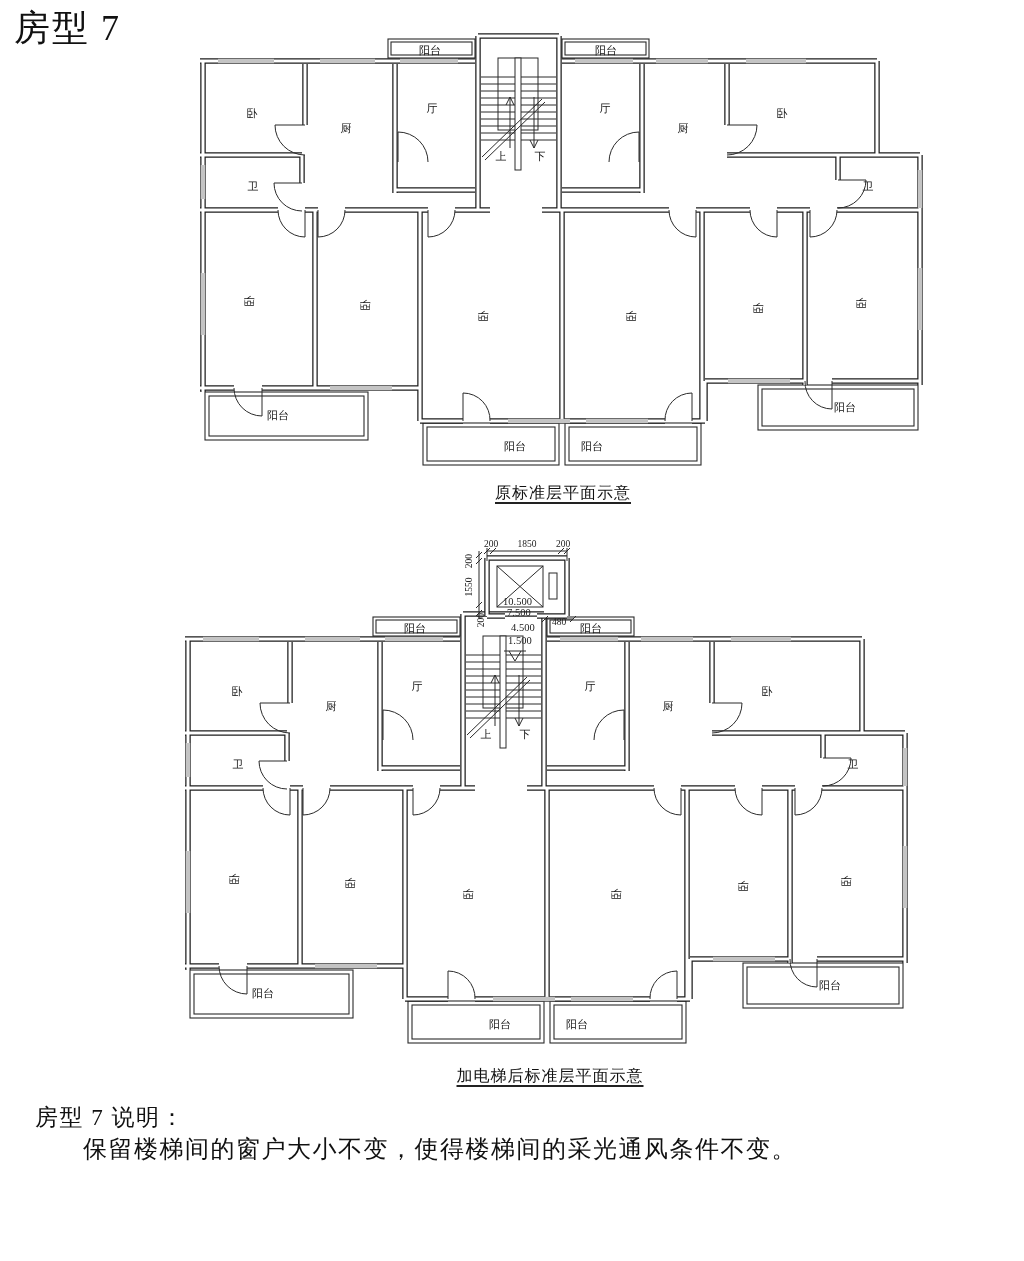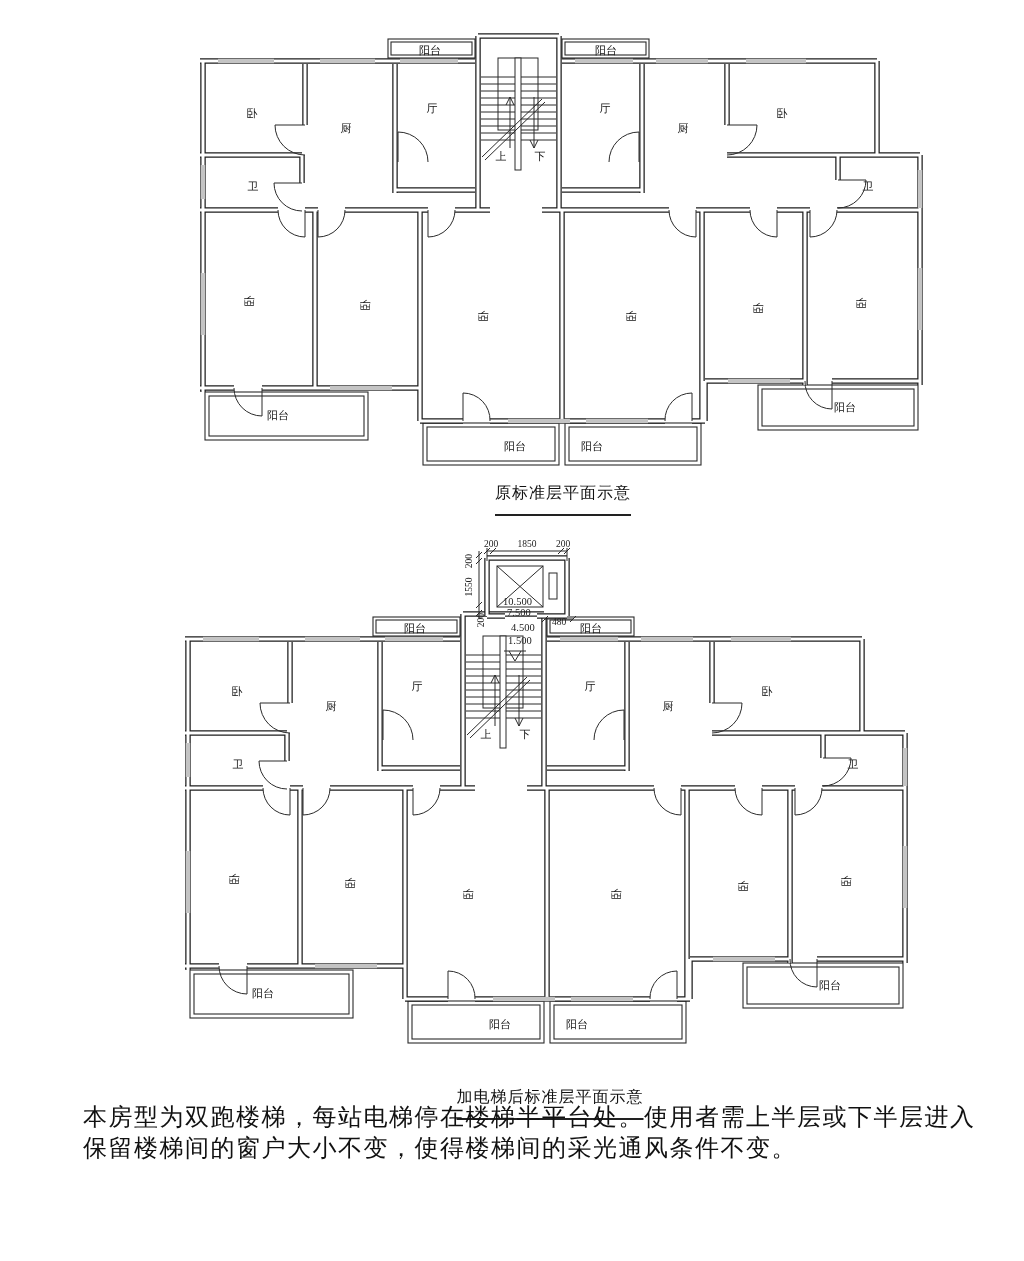--- a/index.html
+++ b/index.html
@@ -1,23 +1,23 @@
 <!DOCTYPE html>
 <html><head>
 <meta charset="utf-8">
 <style>
   html,body{margin:0;padding:0;background:#fff;}
   #page{position:relative;width:1024px;height:1261px;background:#fff;overflow:hidden;
         font-family:"Liberation Serif","DejaVu Serif",serif;color:#111;}
   .abs{position:absolute;}
   #title{left:14px;top:4px;font-size:36px;letter-spacing:2px;}
   .caption{transform:translateX(-50%);font-size:16px;letter-spacing:1px;}
-  .caption span{border-bottom:2px solid #222;padding-bottom:13px;}
+  .caption span{border-bottom:2px solid #222;padding-bottom:1px;}
   #caption1{left:563px;top:483px;}
-  #caption2{left:550px;top:1066px;margin-top:21px;}
+  #caption2{left:550px;top:1066px;}
   #notes{left:35px;top:1102px;width:968px;font-size:24px;letter-spacing:1.5px;line-height:31px;}
   #notes .heading{font-size:23px;margin-bottom:1px;}
   #notes .indent{padding-left:48px;}
   svg{display:block;}
   svg text{font-family:"Liberation Serif","DejaVu Serif",serif;fill:#111;}
   .w-o{stroke:#1e1e1e;stroke-width:5.5;fill:none;}
   .w-i{stroke:#ffffff;stroke-width:3;fill:none;}
   .thin{stroke:#2a2a2a;stroke-width:1;fill:none;}
   .bal{stroke:#2a2a2a;stroke-width:1.1;fill:none;}
   .door{stroke:#2a2a2a;stroke-width:1;fill:none;}
@@ -25,20 +25,21 @@
   .rlabel{font-size:11px;text-anchor:middle;}
   .dim{font-size:9.5px;text-anchor:middle;fill:#222;}
   .lvl{font-size:10.5px;text-anchor:start;fill:#222;}
   .whitebox{fill:#ffffff;}
 </style>
 </head>
 <body>
 
 <div id="page">
 
+  <div id="title" class="abs">房型 7</div>
 
   <svg id="plan1" class="abs" style="left:190px;top:33px;" width="740" height="450" viewBox="0 0 740 450">
     <g id="planbody">
 
       <g>
         <rect class="bal" x="198" y="6" width="87" height="19"></rect>
         <rect class="bal" x="201" y="9" width="81" height="13"></rect>
         <rect class="bal" x="372" y="6" width="87" height="19"></rect>
         <rect class="bal" x="375" y="9" width="81" height="13"></rect>
         <rect class="bal" x="15" y="359" width="163" height="48"></rect>
@@ -138,17 +139,17 @@
       <text class="lvl" x="336" y="20">4.500</text>
       <text class="lvl" x="333" y="33">1.500</text>
     </g>
   </svg>
 
   <div id="caption2" class="abs caption">
     <span>加电梯后标准层平面示意</span>
   </div>
 
   <div id="notes" class="abs">
-    <div class="indent">本房型为双跑楼梯，每站电梯停在楼梯半平台处。使用者需上半层或下半层进入</div>
+    <div class="heading">房型 7 说明：</div>
     <div class="indent">保留楼梯间的窗户大小不变，使得楼梯间的采光通风条件不变。</div>
   </div>
 
 </div>
 
 </body></html>

